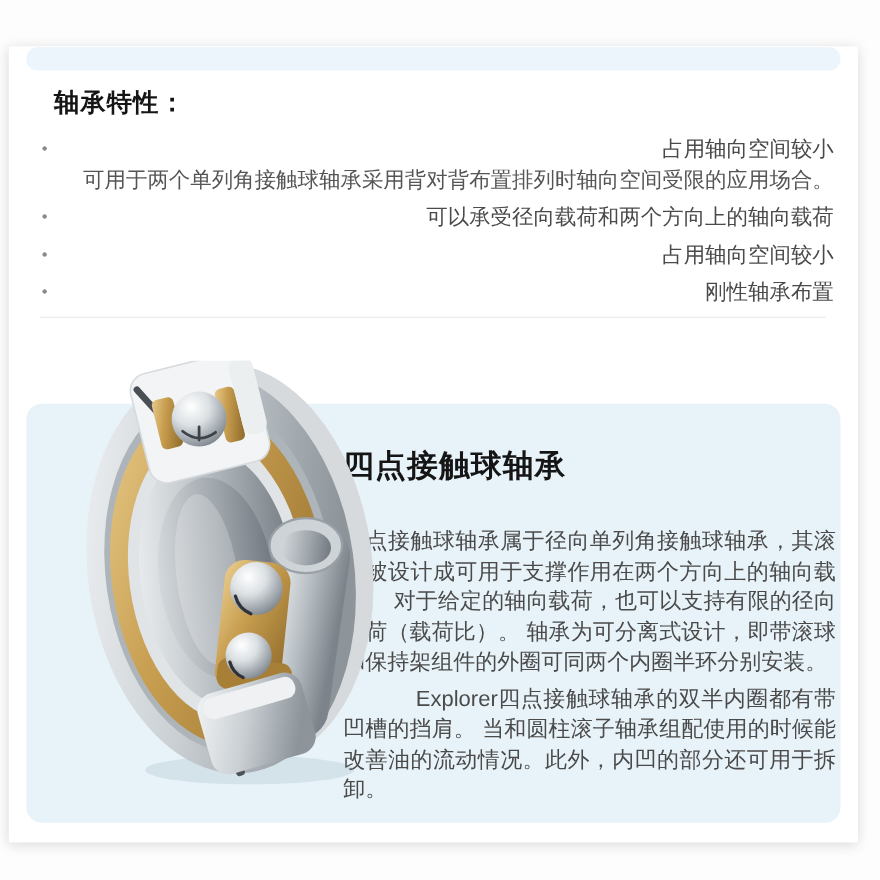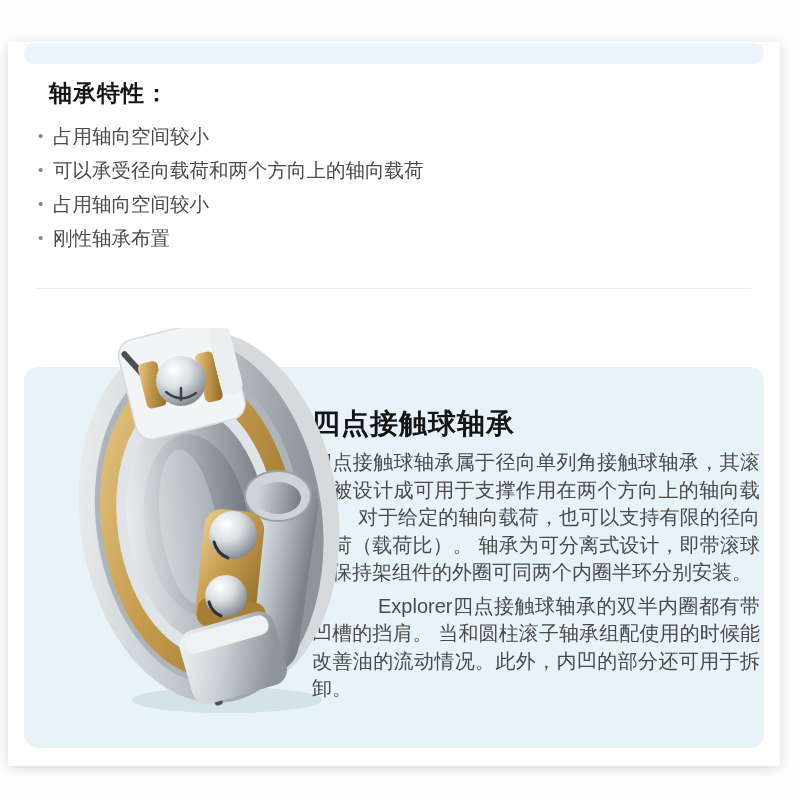--- a/index.html
+++ b/index.html
@@ -31,36 +31,36 @@
   .features-list{
     position:absolute;left:30px;top:80px;width:720px;list-style:none;
   }
   .features-list li{
     display:flex;align-items:flex-start;margin-bottom:6px;
     font-size:19.5px;line-height:28px;color:var(--body-text,#4a4a4a);
   }
   .features-list .dot{
     flex:0 0 15px;color:#8a8a8a;font-size:15px;line-height:28px;
   }
-  .features-list .li-body{flex:1;}
+  .features-list .li-body{flex:1;text-align:right;}
   .features-list .detail{font-size:19.5px;line-height:28px;color:#555;}
   .divider{
     position:absolute;left:28px;top:246px;width:715px;height:0;
     border:none;border-top:1px solid #ececec;
   }
   .panel{
     position:absolute;left:16px;top:325px;width:740px;height:381px;
     border-radius:14px;background:var(--panel-bg,#e8f3f9);
   }
   .panel-text{
     position:absolute;left:288px;top:38px;width:448px;
   }
   .panel-title{
     font-size:28px;font-weight:700;color:var(--heading-text,#151515);
-    margin-bottom:6px;letter-spacing:1px;
+    margin-bottom:36px;letter-spacing:1px;
   }
   .panel-text p{
     font-size:20px;line-height:27.5px;color:var(--body-text,#4a4a4a);
     text-align:justify;
   }
   .panel-text p.indent{margin-top:6px;text-indent:66px;}
   .bearing{
     position:absolute;left:64px;top:286px;width:270px;height:396px;
     z-index:2;
   }
@@ -72,20 +72,21 @@
 
   <div class="top-sliver"></div>
 
   <h2 class="features-heading">轴承特性：</h2>
 
   <ul class="features-list">
     <li>
       <span class="dot">•</span>
       <span class="li-body">
         <span>占用轴向空间较小</span>
+        <span class="detail" style="display:block">可用于两个单列角接触球轴承采用背对背布置排列时轴向空间受限的应用场合。</span>
       </span>
     </li>
     <li>
       <span class="dot">•</span>
       <span class="li-body">可以承受径向载荷和两个方向上的轴向载荷</span>
     </li>
     <li>
       <span class="dot">•</span>
       <span class="li-body">占用轴向空间较小</span>
     </li>

